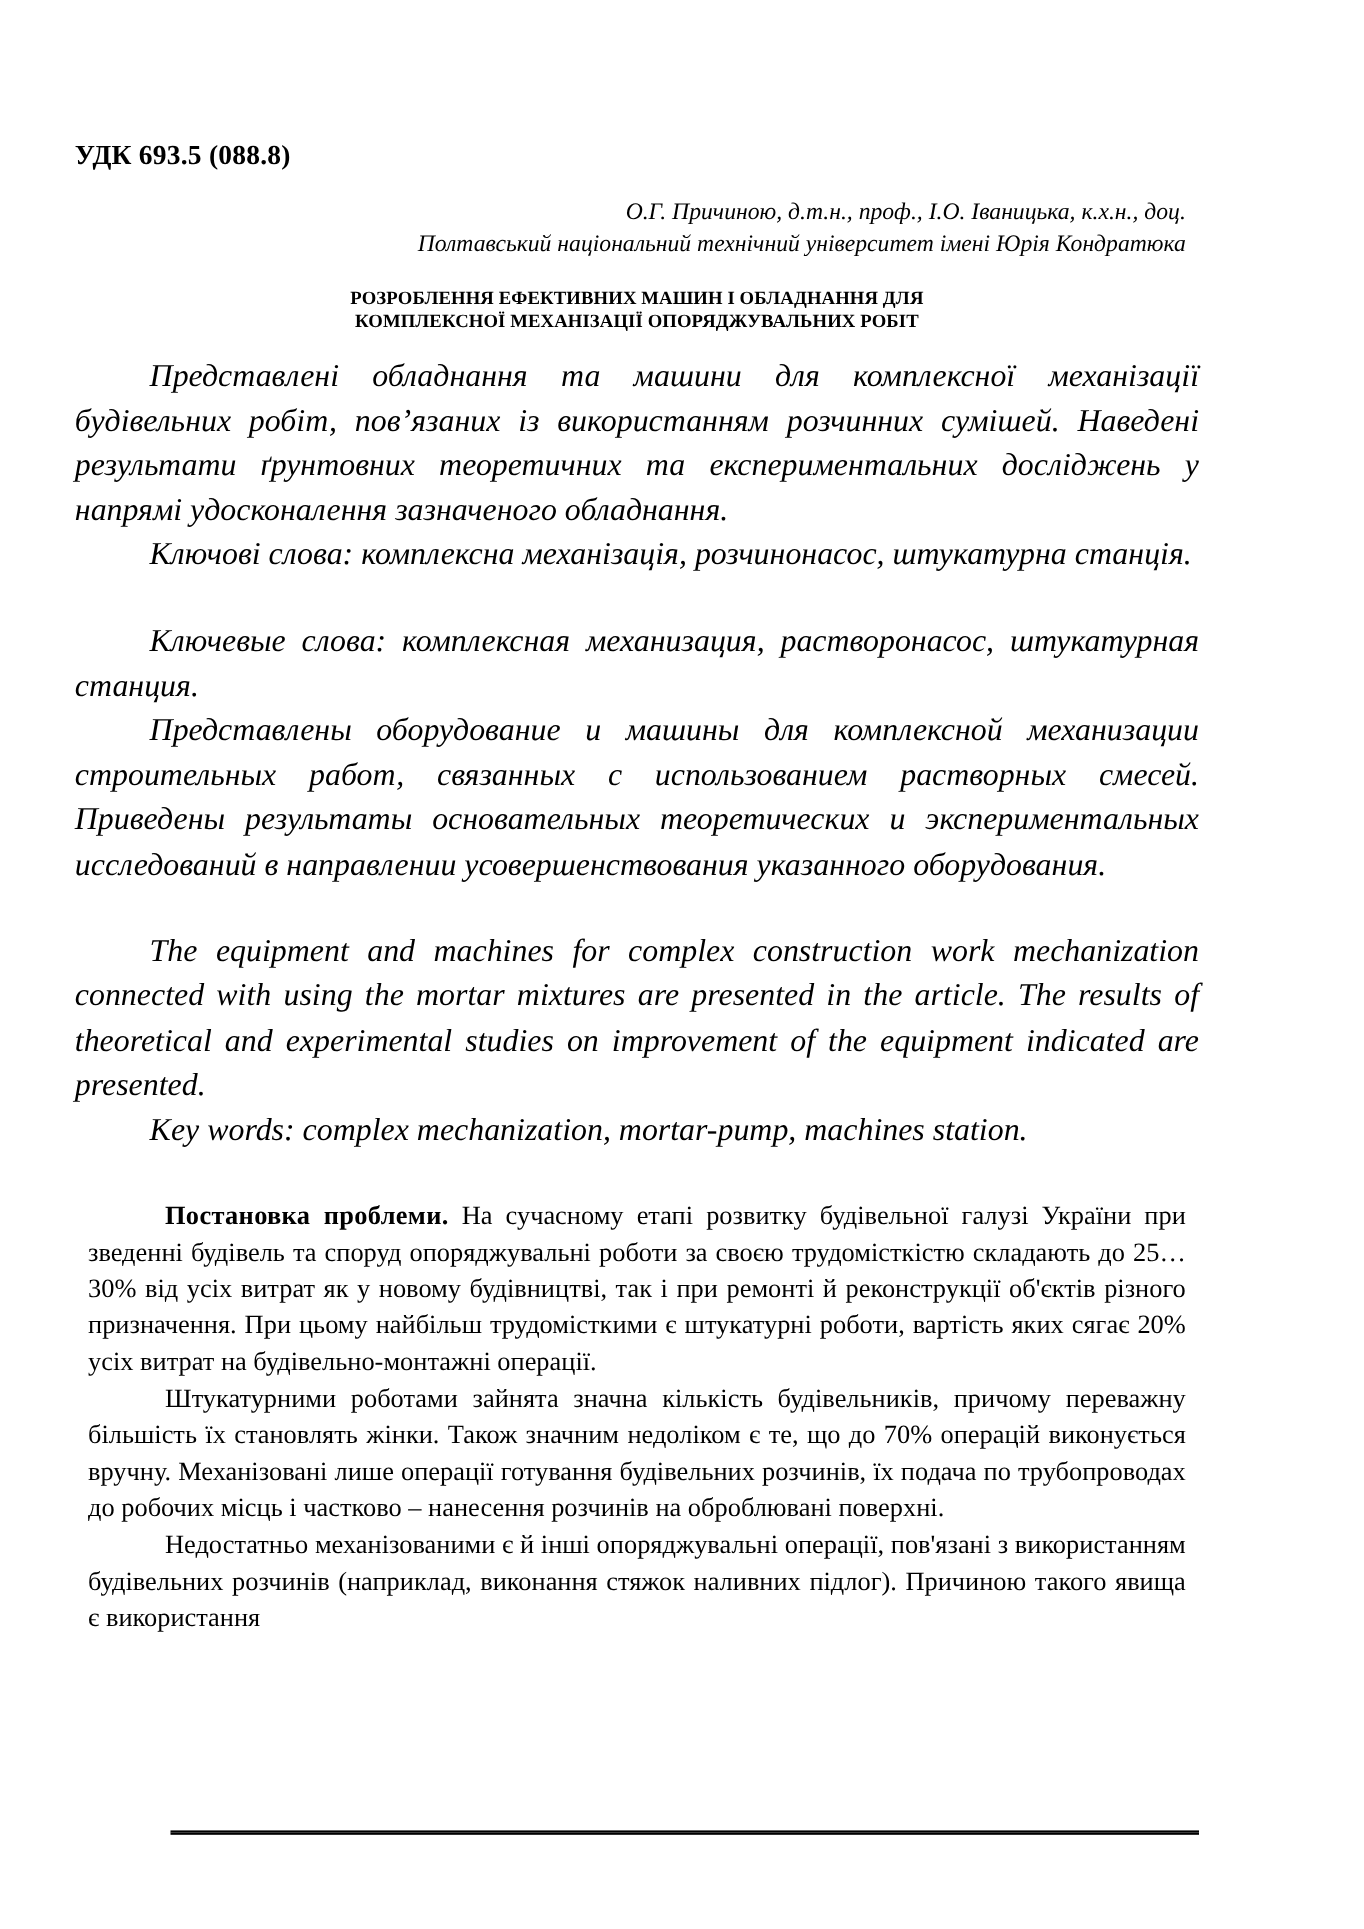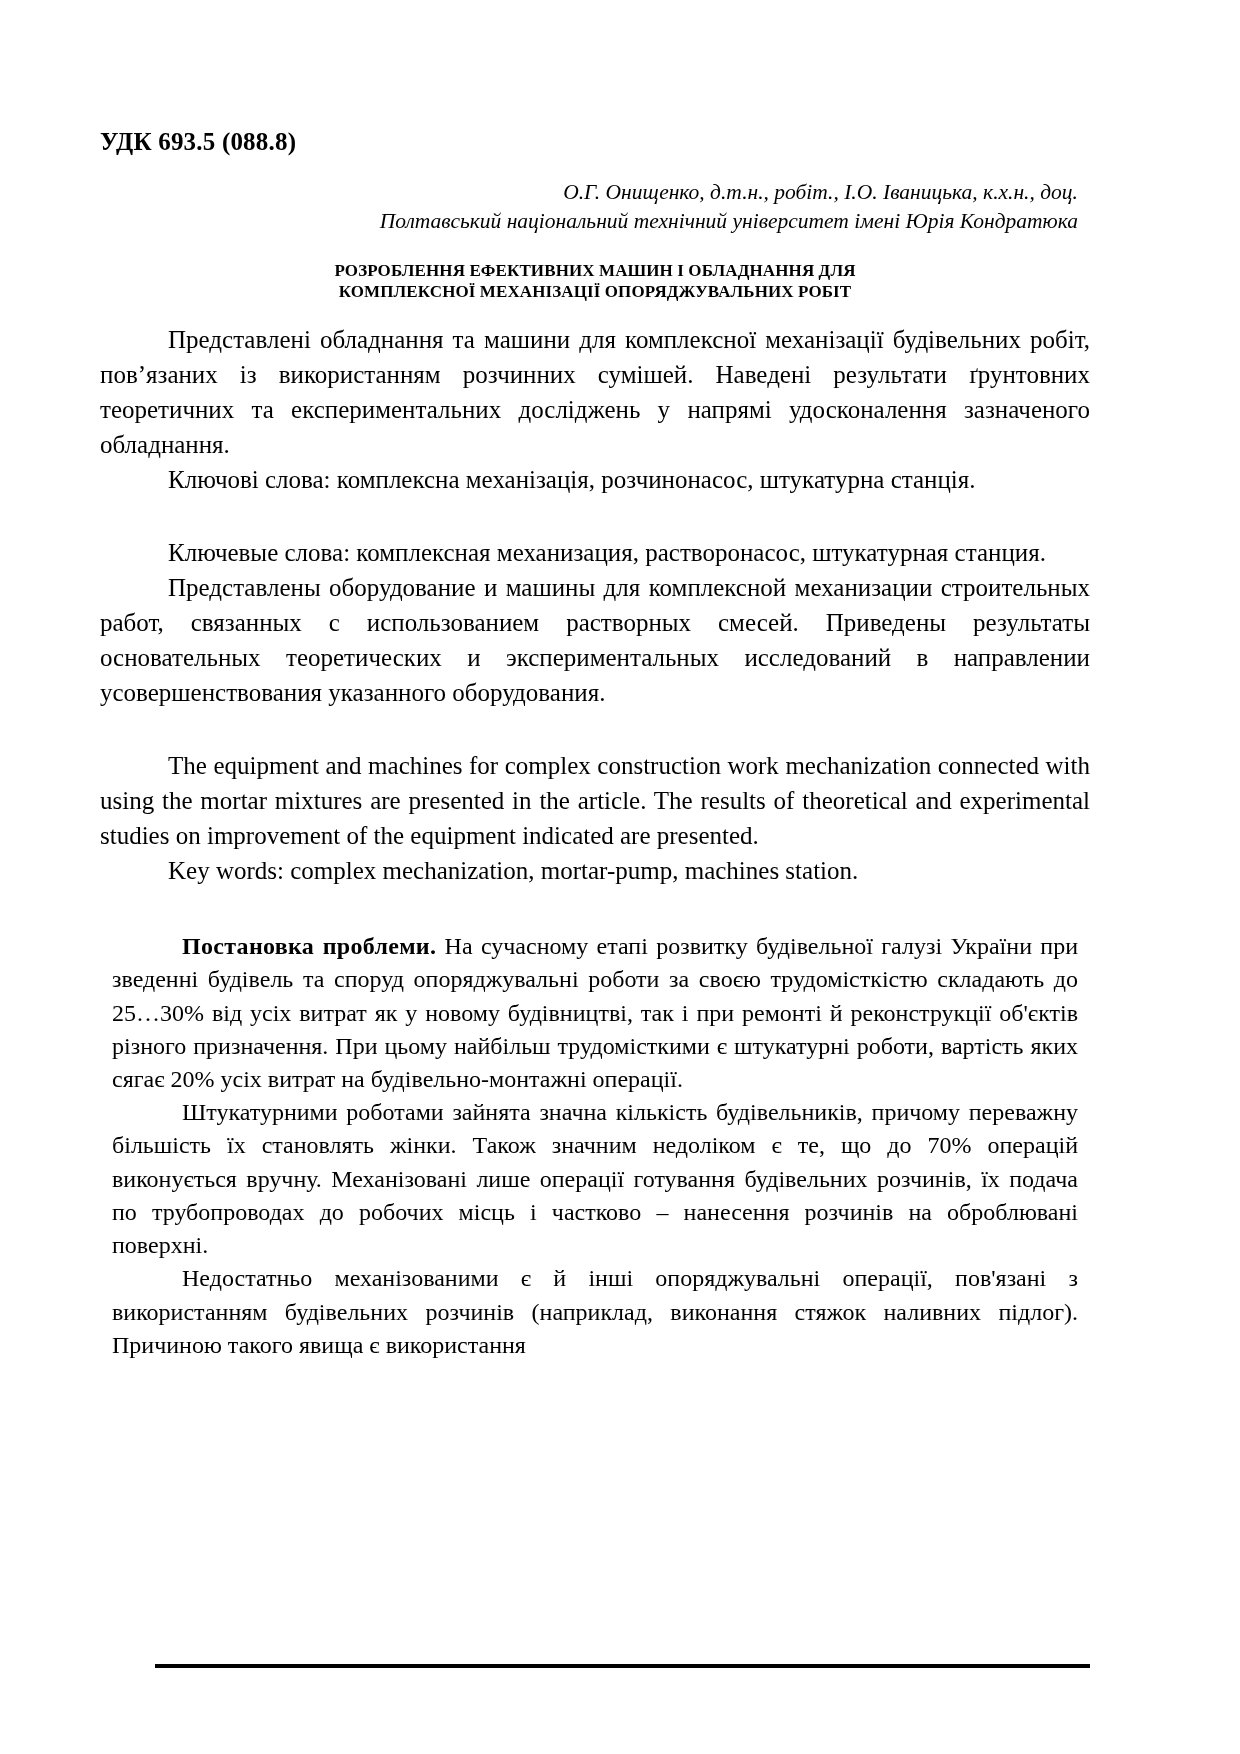--- a/index.html
+++ b/index.html
@@ -15,21 +15,21 @@
     color: #000000;
     overflow: hidden;
   }
 
   .page {
     position: absolute;
     left: 0; top: 0;
     width: 1240px;
     height: 1754px;
     box-sizing: border-box;
-    padding: 128px 150px 0 100px;
+    padding: 128px 150px 0 68px;
   }
 
   
   .udc {
     font-size: 25px;
     font-weight: bold;
     letter-spacing: 0.2px;
     margin: 0 0 22px 0;
     line-height: 1.1;
   }
@@ -53,21 +53,22 @@
     font-size: 17px;
     text-align: center;
     line-height: 1.20;
     margin: 0 0 20px 0;
     letter-spacing: 0.1px;
   }
   .title .ln { display: block; }
 
   
   .abstract {
-    font-size: 25px;
+    font-style: italic;
+    font-size: 29px;
     line-height: 1.40;
     text-align: justify;
     text-justify: inter-word;
     margin: 0;
   }
   .abstract p {
     margin: 0;
     text-indent: 68px;
   }
 
@@ -112,21 +113,21 @@
     white-space: nowrap;
   }
 </style>
 </head>
 <body>
 
 <div class="page">
 
   <div class="udc">УДК 693.5 (088.8)</div>
 
-  <div class="authors">О.Г. Онищенко, д.т.н., робіт., І.О. Іваницька, к.х.н., доц.</div>
+  <div class="authors">О.Г. Причиною, д.т.н., проф., І.О. Іваницька, к.х.н., доц.</div>
   <div class="affiliation">Полтавський національний технічний університет імені Юрія Кондратюка</div>
 
   <h1 class="title">
     <span class="ln">РОЗРОБЛЕННЯ ЕФЕКТИВНИХ МАШИН І ОБЛАДНАННЯ ДЛЯ</span>
     <span class="ln">КОМПЛЕКСНОЇ МЕХАНІЗАЦІЇ ОПОРЯДЖУВАЛЬНИХ РОБІТ</span>
   </h1>
 
   <div class="abstract">
     <p>Представлені обладнання та машини для комплексної механізації будівельних робіт, пов’язаних із використанням розчинних сумішей. Наведені результати ґрунтовних теоретичних та експериментальних досліджень у напрямі удосконалення зазначеного обладнання.</p>
     <p>Ключові слова: комплексна механізація, розчинонасос, штукатурна станція.</p>

